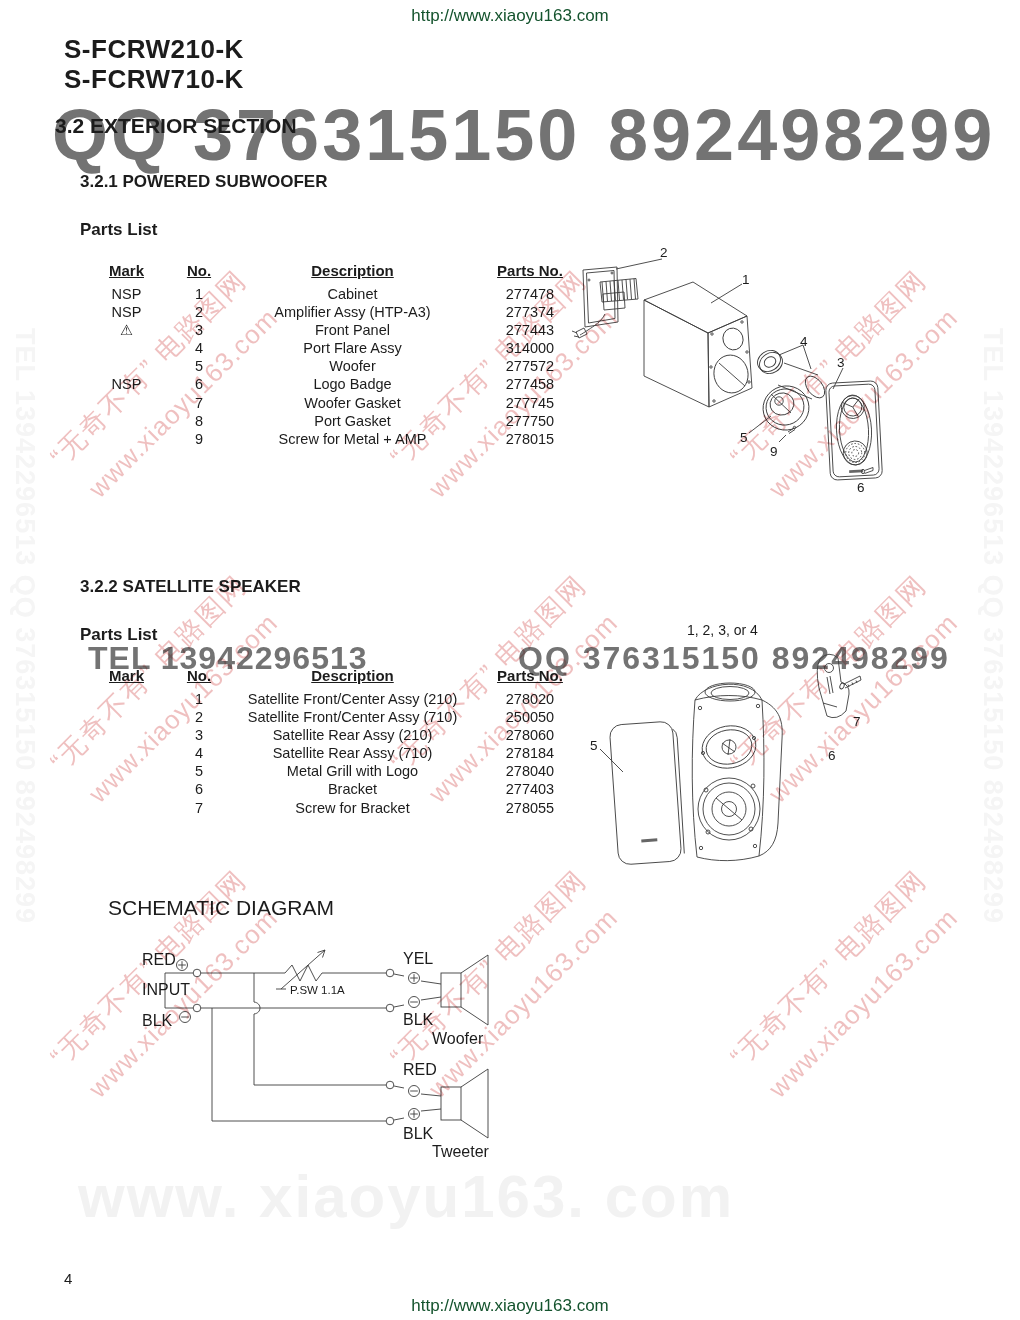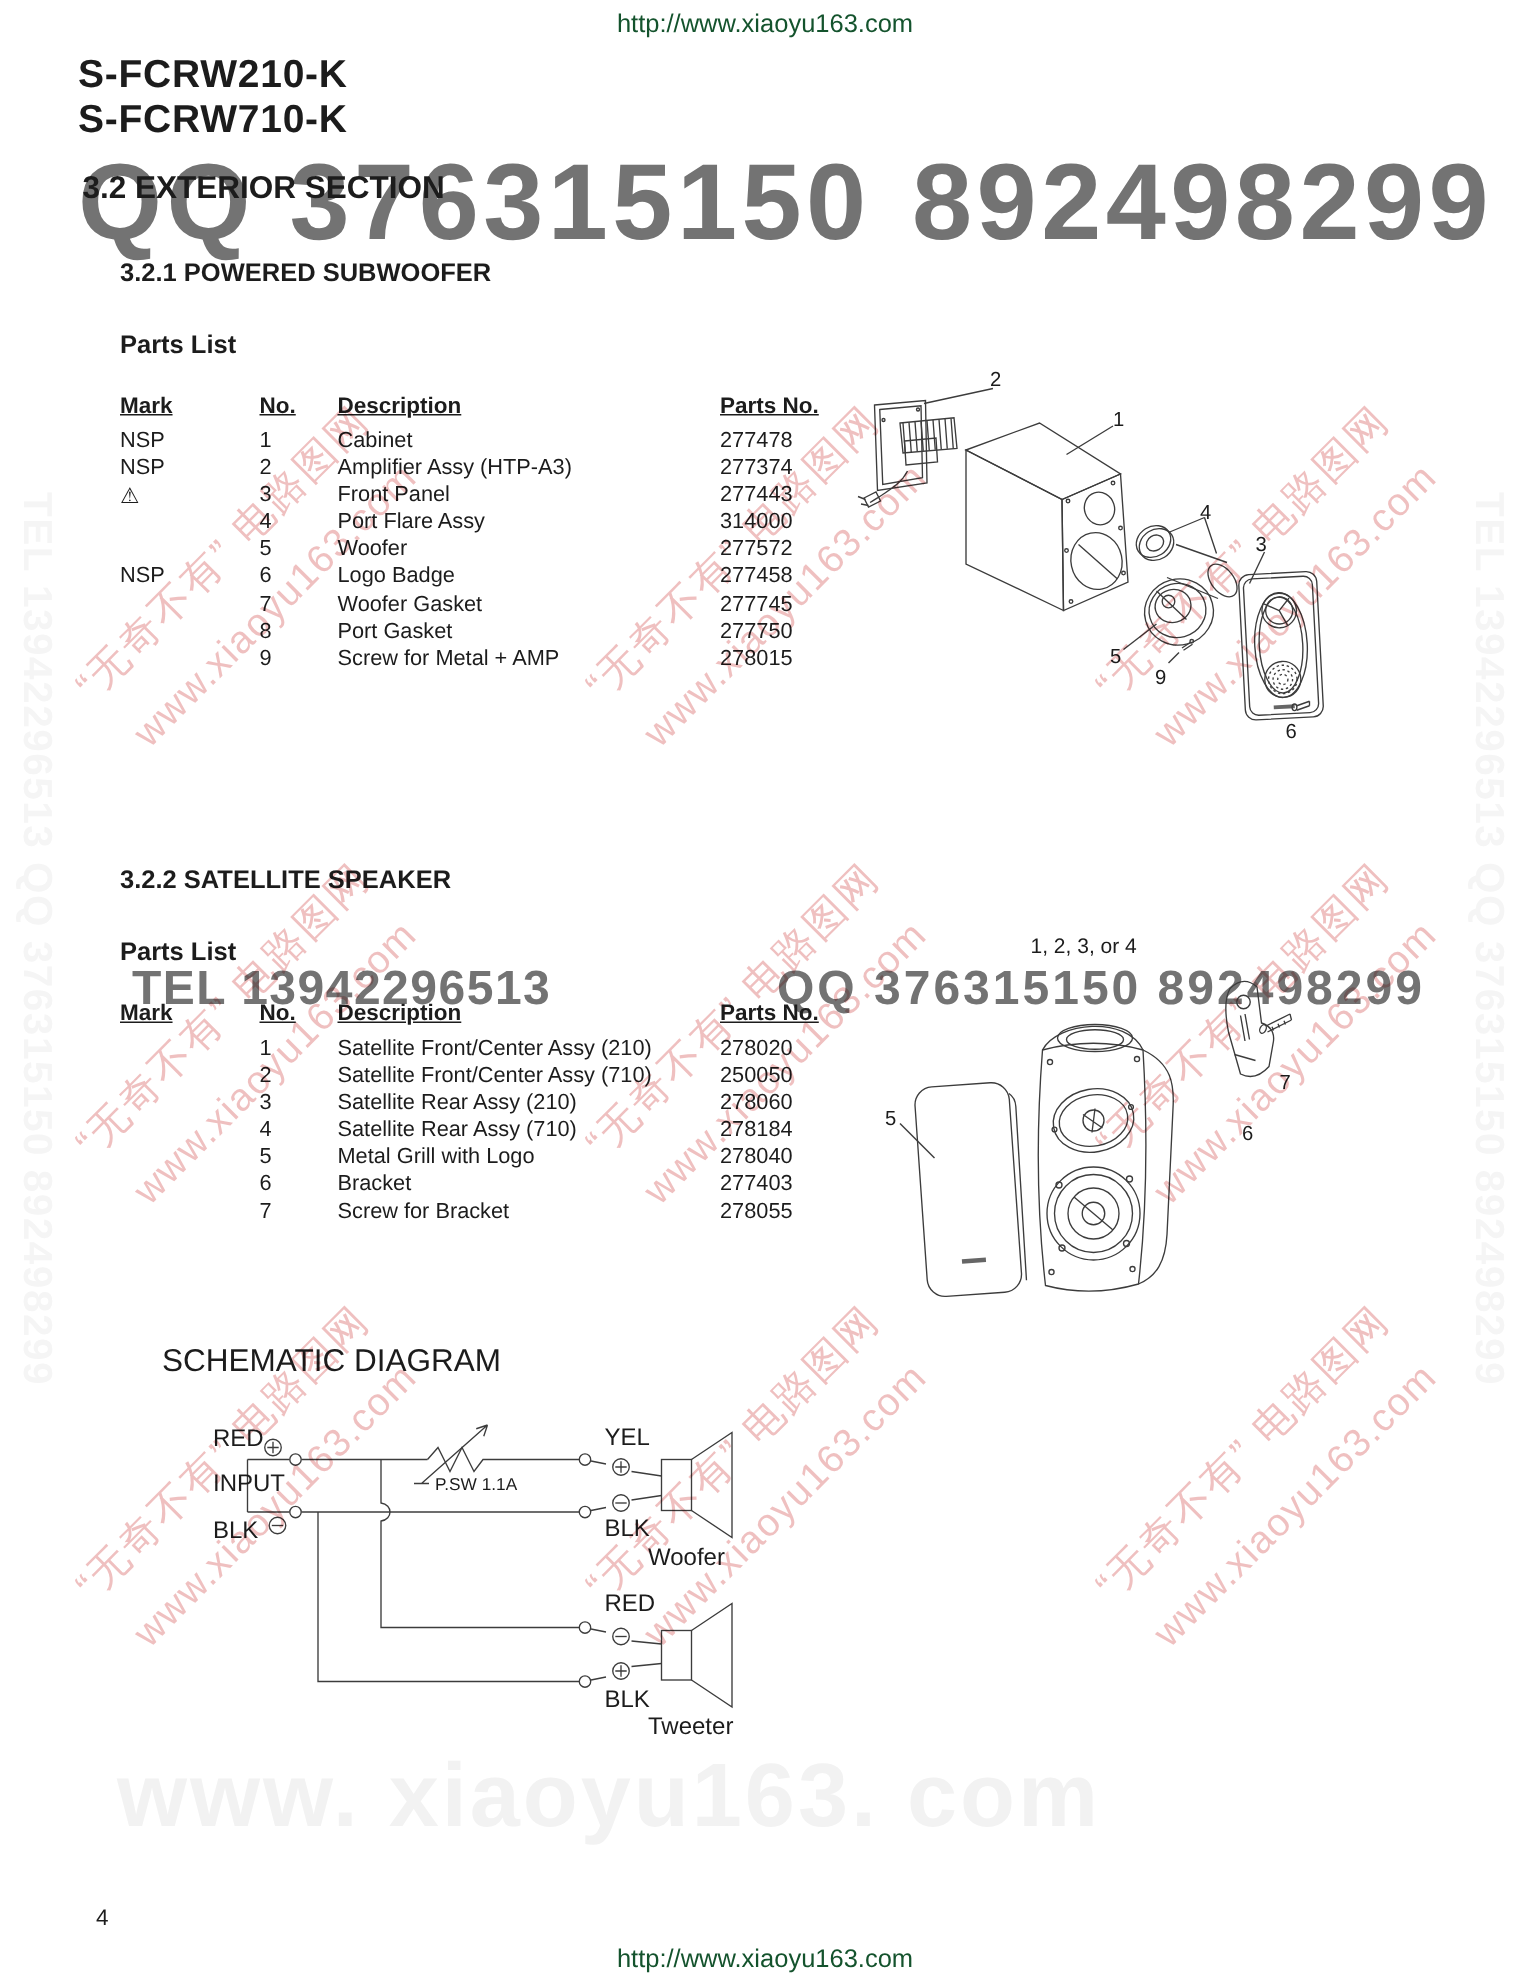--- a/index.html
+++ b/index.html
@@ -24,26 +24,26 @@
     text-align:center;color:rgba(216,98,98,0.40);mix-blend-mode:multiply;
     z-index:3;pointer-events:none;white-space:nowrap;font-weight:normal;
   }
   .red-tile .l1{display:block;font-size:27px;letter-spacing:2px;}
   .red-tile .l2{display:block;font-size:26px;letter-spacing:1px;margin-top:16px;}
   
   .z1{z-index:1;}
   .url{font-size:17px;color:#14532d;white-space:nowrap;}
   .url-top{left:50%;top:6px;transform:translateX(-50%);}
   .url-bottom{left:50%;top:1296px;transform:translateX(-50%);}
-  .model{left:52px;font-size:26px;font-weight:bold;letter-spacing:0.5px;}
+  .model{left:64px;font-size:26px;font-weight:bold;letter-spacing:0.5px;}
   .sec-head{left:55px;top:114px;font-size:21px;font-weight:bold;}
   .sub-head{font-size:17px;font-weight:bold;}
   .parts-label{font-size:17px;font-weight:bold;}
   .schem-head{left:108px;top:896px;font-size:21px;font-weight:normal;}
-  .ptable{z-index:1;}
+  .ptable{z-index:1;text-align:center;}
   .phead{display:flex;height:24px;}
   .phead span{font-size:15px;font-weight:bold;text-decoration:underline;}
   .prow{display:flex;height:18.1px;font-size:14.5px;}
   .col-mark{width:93px;}
   .col-no{width:52px;}
   .col-desc{width:255px;}
   .col-pno{width:100px;}
   .co{position:absolute;font-size:13.5px;z-index:1;}
   .slabel{position:absolute;font-size:16px;z-index:1;white-space:nowrap;}
   .slabel-small{position:absolute;font-size:11.5px;z-index:1;white-space:nowrap;text-align:right;}

